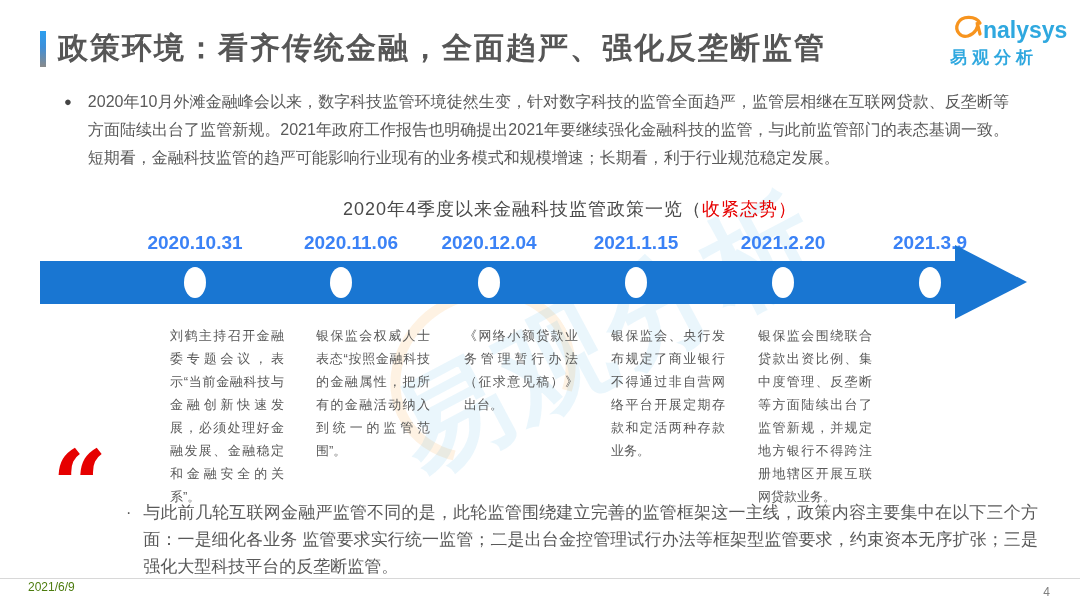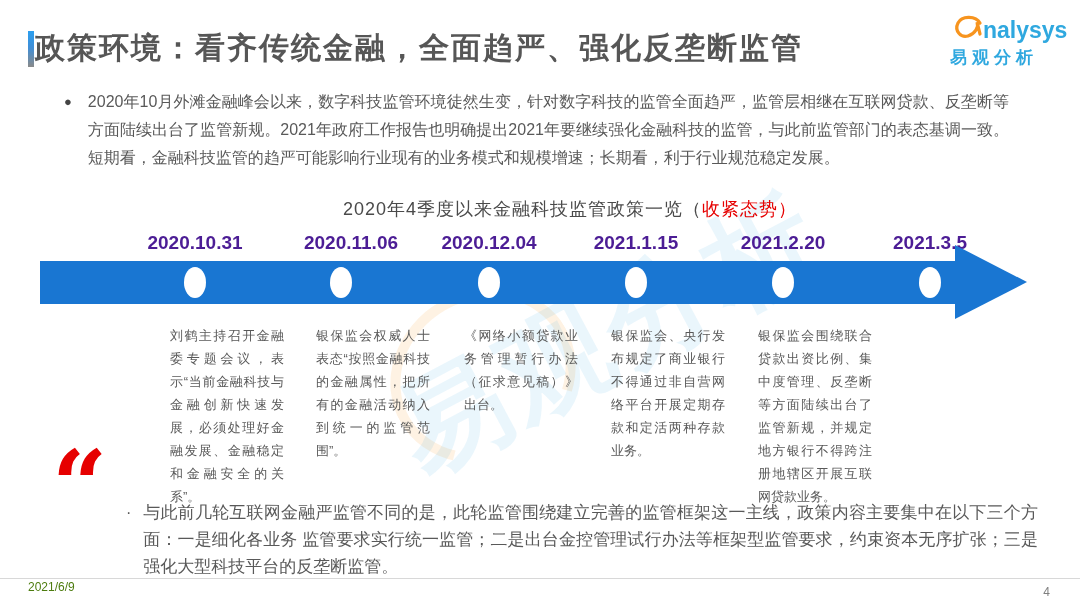--- a/index.html
+++ b/index.html
@@ -1,34 +1,34 @@
 <!DOCTYPE html>
 <html><head>
 <meta charset="utf-8">
 <style>
   html,body{margin:0;padding:0;background:#ffffff;}
   .slide{
     position:relative;width:1080px;height:608px;background:#ffffff;overflow:hidden;
     font-family:"Liberation Sans","DejaVu Sans",sans-serif;color:#595959;
   }
   
-  .title-row{position:absolute;top:28px;left:28px;display:flex;align-items:center;gap:1px;}
+  .title-row{position:absolute;top:28px;left:40px;display:flex;align-items:center;gap:12px;}
   .accent-bar{width:6px;height:36px;background:linear-gradient(180deg,#2b9ff0 0%,#3f8fd8 45%,#8a8a8a 100%);}
   .page-title{font-size:30px;font-weight:bold;color:#565656;letter-spacing:2px;white-space:nowrap;}
   .logo{position:absolute;top:12px;right:4px;line-height:1;}
   .logo-en{position:relative;height:36px;}
   .logo-cn{color:#2fa8df;font-size:17px;font-weight:bold;letter-spacing:5px;margin-top:1px;}
   
   .intro{position:absolute;top:88px;left:64px;width:945px;display:flex;gap:16px;}
   .intro-bullet{font-size:13px;line-height:28px;color:#444;}
   .intro-text{font-size:16px;line-height:28px;text-align:justify;color:#595959;}
   
   .tl-title{position:absolute;top:197px;left:90px;width:960px;text-align:center;font-size:18px;font-weight:normal;color:#4a4a4a;letter-spacing:1px;}
   .tl-title .hl{color:#e60000;}
-  .tl-date{position:absolute;top:232px;width:150px;text-align:center;font-size:19px;font-weight:bold;color:#4c1d95;}
+  .tl-date{position:absolute;top:232px;width:150px;text-align:center;font-size:19px;font-weight:bold;color:#3b82f6;}
   .date1{left:120px}.date2{left:276px}.date3{left:414px}.date4{left:561px}.date5{left:708px}.date6{left:855px}
   .arrow-band{position:absolute;left:40px;top:261px;width:916px;height:43px;background:#1976d2;}
   .arrow-head{position:absolute;left:955px;top:245px;width:0;height:0;
     border-top:37px solid transparent;border-bottom:37px solid transparent;border-left:72px solid #1976d2;}
   .tl-dot{position:absolute;top:267px;width:22px;height:31px;background:#ffffff;border-radius:50%;}
   .dot1{left:184px}.dot2{left:330px}.dot3{left:478px}.dot4{left:625px}.dot5{left:772px}.dot6{left:919px}
   .tl-event{position:absolute;top:324px;width:114px;font-size:13px;line-height:23px;text-align:justify;color:#595959;margin-left:31px;}
   .ev1{left:139px}.ev2{left:285px}.ev3{left:433px}.ev4{left:580px}.ev5{left:727px}.ev6{left:874px}
   
   .watermark{position:absolute;left:380px;top:270px;width:420px;pointer-events:none;
@@ -78,21 +78,21 @@
 
   <div class="tl-title">
     <span>2020年4季度以来金融科技监管政策一览（</span><span class="hl">收紧态势）</span>
   </div>
 
   <div class="tl-date date1">2020.10.31</div>
   <div class="tl-date date2">2020.11.06</div>
   <div class="tl-date date3">2020.12.04</div>
   <div class="tl-date date4">2021.1.15</div>
   <div class="tl-date date5">2021.2.20</div>
-  <div class="tl-date date6">2021.3.5</div>
+  <div class="tl-date date6">2021.3.9</div>
 
   <div class="arrow-band"></div>
   <div class="arrow-head"></div>
   <div class="tl-dot dot1"></div>
   <div class="tl-dot dot2"></div>
   <div class="tl-dot dot3"></div>
   <div class="tl-dot dot4"></div>
   <div class="tl-dot dot5"></div>
   <div class="tl-dot dot6"></div>
 

